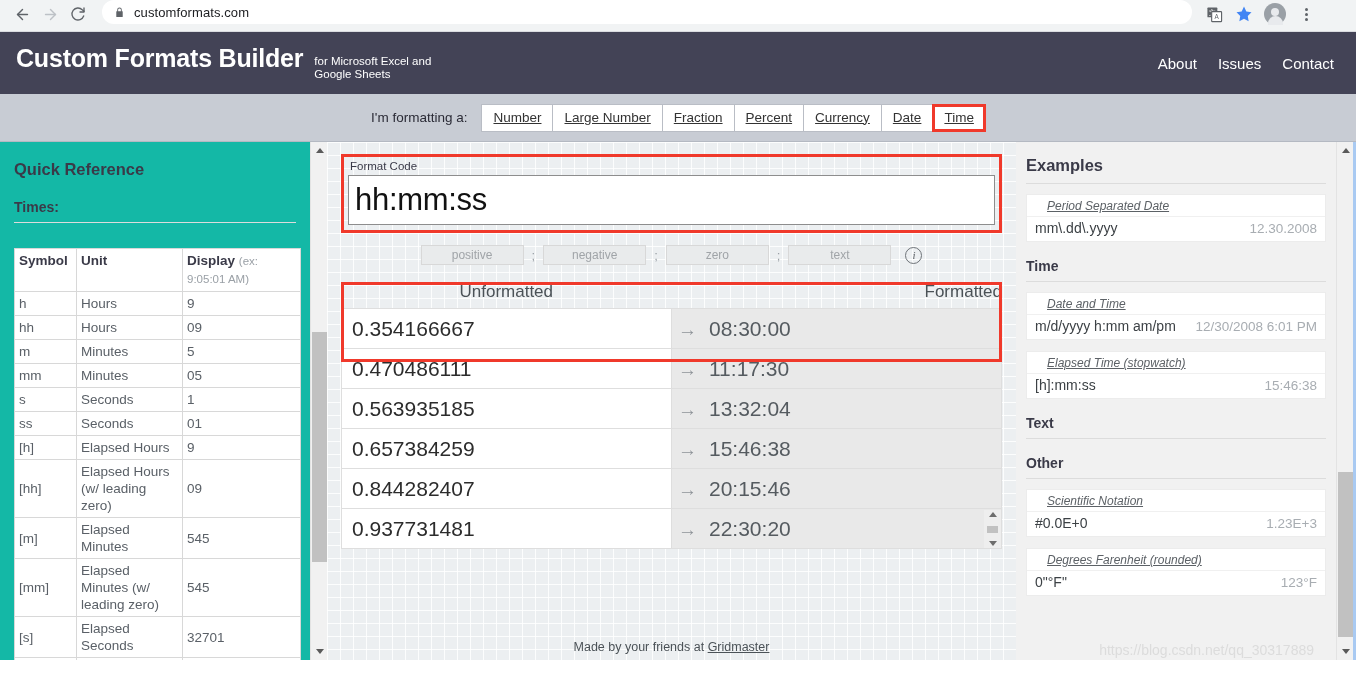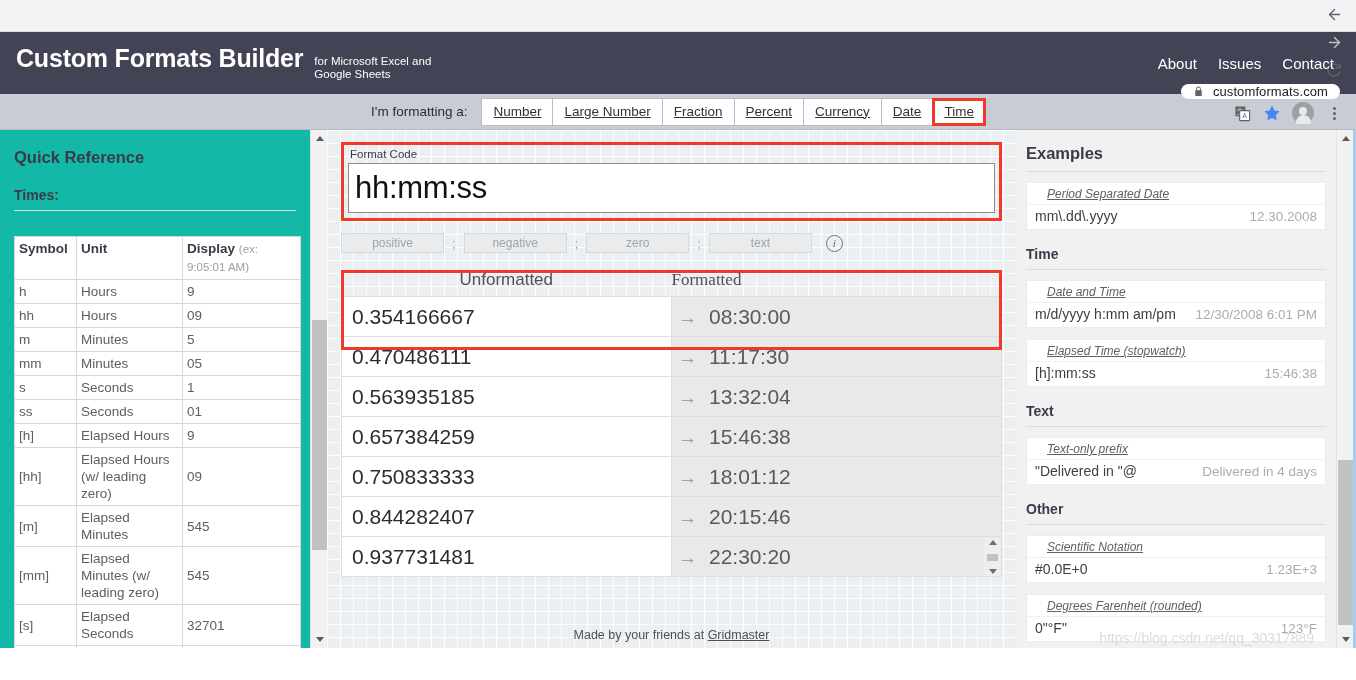--- a/index.html
+++ b/index.html
@@ -6,23 +6,22 @@
   html, body {
     width: 1356px; height: 680px;
     font-family: "Liberation Sans", sans-serif;
     overflow: hidden;
     background: #ffffff;
   }
 
   
   #browser-bar {
     height: 32px; background: #f1f3f4;
-    display: flex; align-items: flex-end; padding: 0 8px;
+    display: flex; align-items: flex-start; padding: 0 8px;
     border-bottom: 1px solid #dadce0;
-    flex-direction: column;
   }
   .nav-btn {
     width: 28px; height: 28px; display: flex; align-items: center; justify-content: center;
     color: #5f6368; flex: 0 0 auto;
   }
   .nav-btn.disabled { color: #bdc1c6; }
   .nav-btn svg { display: block; }
   #omnibox {
     flex: 1 1 auto; height: 24px; background: #ffffff; border-radius: 12px;
     margin: 0 8px 0 10px; display: flex; align-items: center; padding: 0 12px;
@@ -59,21 +58,21 @@
   }
   #brand-sub {
     color: #fff; font-size: 11.5px; line-height: 13px; margin-left: 11px;
     position: relative; top: -2px; max-width: 130px;
   }
   #site-nav { margin-left: auto; display: flex; gap: 21px; padding-right: 6px; }
   #site-nav a { color: #fff; font-size: 15px; text-decoration: none; }
 
   
   #typebar {
-    height: 36px; background: #c8ccd4;
+    height: 48px; background: #c8ccd4;
     display: flex; align-items: center; justify-content: center;
     border-bottom: 1px solid #b4b9c2;
   }
   #typebar-inner { display: flex; align-items: center; }
   #formatting-label { font-size: 13.5px; color: #2b2b36; margin-right: 14px; }
   .type-btn {
     background: #fff; border: 1px solid #b9bdc5; font-size: 13.5px; color: #333;
     padding: 5px 11px 6px; margin-right: -1px; font-family: inherit; cursor: pointer;
     line-height: 15px; white-space: nowrap; text-decoration: underline;
   }
@@ -134,21 +133,21 @@
     padding: 12px 14px 0 14px;
   }
   #fmt-wrap { position: relative; border: 3px solid #f0392b; padding: 3px 4px 5px; }
   #fmt-label { font-size: 11.5px; color: #3a3a48; margin: 0 0 3px 2px; }
   #fmt-input {
     width: 100%; height: 50px; background: #fff; border: 1px solid #8d8d8d;
     font-size: 31px; color: #111; font-family: inherit; padding: 0 6px;
     line-height: 50px; letter-spacing: -.3px;
   }
   #chips-row {
-    display: flex; align-items: center; 
+    display: flex; align-items: center; justify-content: center;
     margin: 12px 0 0; gap: 0;
   }
   .chip {
     width: 103px; height: 20px; border: 1px solid #d8d8d8; background: #e9ebec;
     font-size: 12px; color: #a0a4a8; display: flex; align-items: center; justify-content: center;
     font-family: inherit;
   }
   .chip-sep { font-size: 13px; color: #9aa0a6; padding: 0 8px; }
   #info-icon {
     width: 17px; height: 17px; border: 1.5px solid #6f7479; border-radius: 50%;
@@ -156,21 +155,21 @@
     align-items: center; justify-content: center; font-style: italic; font-family: "Liberation Serif", serif;
   }
 
   #conv-wrap { margin-top: 17px; position: relative; }
   #conv-highlight {
     position: absolute; left: 0; top: 0; width: 100%; height: 80px;
     border: 3px solid #f0392b; pointer-events: none; z-index: 3;
   }
   #conv-head { display: flex; font-size: 17px; color: #4b5257; padding-bottom: 6px; }
   #conv-head .h-left { width: 50%; text-align: center; }
-  #conv-head .h-right { width: 50%; text-align: left; font-family: Liberation Serif, serif; }
+  #conv-head .h-right { width: 50%; text-align: right; }
   #conv-table { width: 100%; border-collapse: collapse; table-layout: fixed; }
   #conv-table td {
     height: 40px; font-size: 21px; color: #555b60; padding: 0 6px; vertical-align: middle;
     border: 1px solid #dedede;
   }
   #conv-table td.unf { background: #fff; width: 50%; color: #2c2c2c; padding-left: 10px; }
   #conv-table td.fmt { background: #e9e9e9; width: 50%; }
   #conv-table td.fmt .arr { color: #8e9398; margin-right: 12px; font-size: 19px; }
   #conv-mini-sb {
     position: absolute; right: 1px; bottom: 1px; width: 17px; height: 38px;
@@ -426,24 +425,20 @@
               <td class="unf">0.470486111</td>
               <td class="fmt"><span class="arr">→</span><span>11:17:30</span></td>
             </tr>
             <tr>
               <td class="unf">0.563935185</td>
               <td class="fmt"><span class="arr">→</span><span>13:32:04</span></td>
             </tr>
             <tr>
               <td class="unf">0.657384259</td>
               <td class="fmt"><span class="arr">→</span><span>15:46:38</span></td>
-            </tr>
-            <tr>
-              <td class="unf">0.750833333</td>
-              <td class="fmt"><span class="arr">→</span><span>18:01:12</span></td>
             </tr>
             <tr>
               <td class="unf">0.844282407</td>
               <td class="fmt"><span class="arr">→</span><span>20:15:46</span></td>
             </tr>
             <tr>
               <td class="unf">0.937731481</td>
               <td class="fmt"><span class="arr">→</span><span>22:30:20</span></td>
             </tr>
           </tbody>
@@ -479,27 +474,20 @@
           </div>
         </div>
         <div class="ex-card">
           <div class="ex-name">Elapsed Time (stopwatch)</div>
           <div class="ex-body">
             <span class="ex-code">[h]:mm:ss</span>
             <span class="ex-val">15:46:38</span>
           </div>
         </div>
         <div class="ex-group">Text</div>
-        <div class="ex-card">
-          <div class="ex-name">Text-only prefix</div>
-          <div class="ex-body">
-            <span class="ex-code">"Delivered in "@</span>
-            <span class="ex-val">Delivered in 4 days</span>
-          </div>
-        </div>
         <div class="ex-group">Other</div>
         <div class="ex-card">
           <div class="ex-name">Scientific Notation</div>
           <div class="ex-body">
             <span class="ex-code">#0.0E+0</span>
             <span class="ex-val">1.23E+3</span>
           </div>
         </div>
         <div class="ex-card">
           <div class="ex-name">Degrees Farenheit (rounded)</div>

